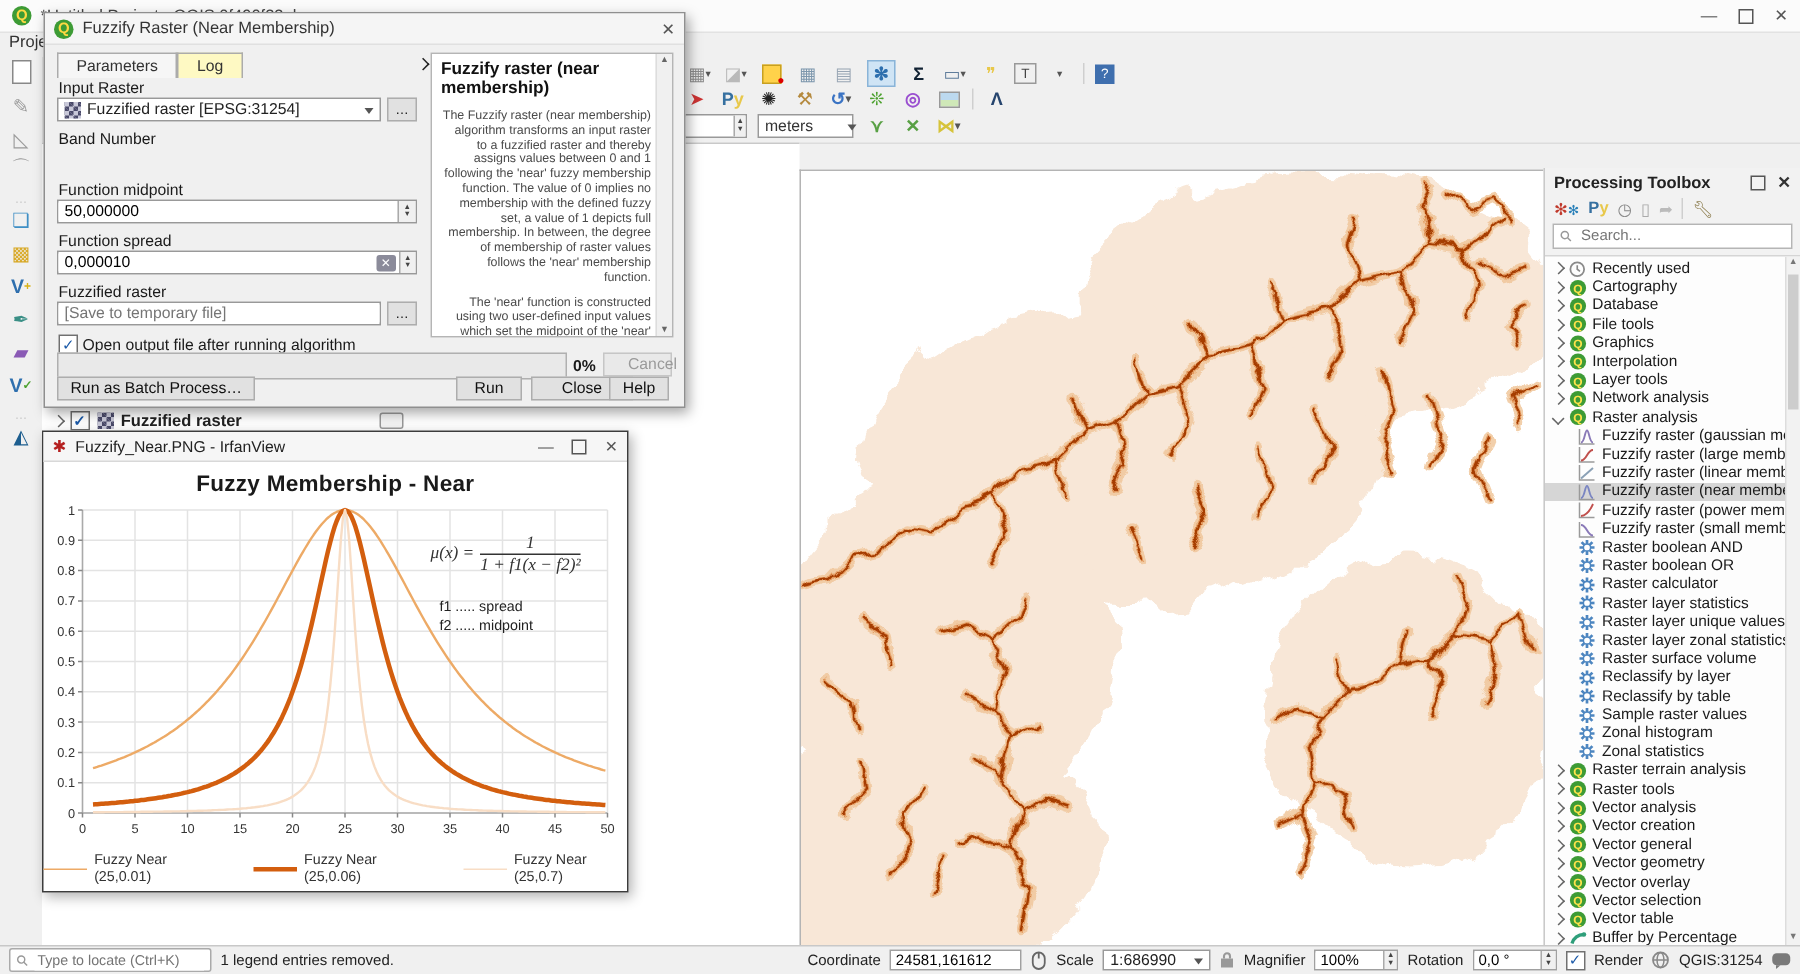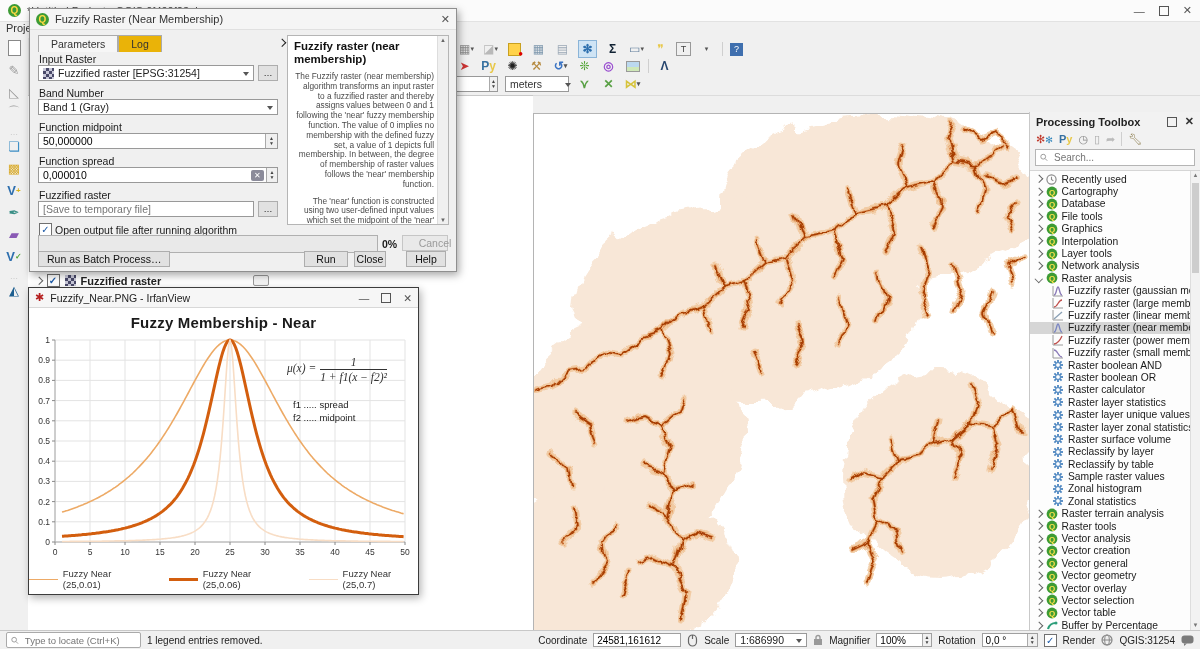--- a/index.html
+++ b/index.html
@@ -57,21 +57,21 @@
   
   #statusbar{position:absolute;left:0;top:630px;width:1200px;height:19px;background:#f0f0f0;border-top:1px solid #c8c8c8;display:flex;align-items:center;gap:6px;padding:0 6px;box-sizing:border-box;font-size:10px;color:#222;}
   #locate{display:flex;align-items:center;gap:4px;border:1px solid #aaa;background:#fff;width:125px;height:14px;padding:0 4px;border-radius:2px;}
   #locate input{border:none;outline:none;width:100%;font-size:9.5px;color:#888;}
   .sb-field{display:flex;align-items:center;background:#fff;border:1px solid #a0a0a0;height:14px;box-sizing:border-box;}
   .sb-field input{border:none;outline:none;font-size:10px;padding:0 3px;}
   
   #dlg{position:absolute;left:29px;top:8px;width:426px;height:262px;background:#f0f0f0;border:1px solid #8f8f8f;box-shadow:2px 3px 8px rgba(0,0,0,.35);}
   #dlg .titlebar{height:20px;border-bottom:1px solid #e0e0e0;background:#f5f5f5;font-size:11px;color:#333;}
   .tabs{position:absolute;left:8px;top:26px;display:flex;}
-  .tab{padding:2px 12px;font-size:10.5px;border:1px solid #ababab;border-bottom:none;background:#eab308;color:#333;}
+  .tab{padding:2px 12px;font-size:10.5px;border:1px solid #ababab;border-bottom:none;background:#fef9c3;color:#333;}
   .tab.active{background:#f6f6f6;position:relative;z-index:2;}
   .flabel{position:absolute;font-size:10.5px;color:#1a1a1a;}
   .ffield{position:absolute;height:16px;box-sizing:border-box;}
   .dots-btn{position:absolute;width:20px;height:16px;font-size:9px;}
   .spinfield{display:flex;align-items:center;background:#fff;border:1px solid #999;height:16px;box-sizing:border-box;}
   .spinfield input{border:none;outline:none;font-size:10.5px;width:100%;padding:0 4px;}
   .clearico{width:13px;height:11px;background:#8b8b9a;border-radius:2px;color:#fff;font-size:8px;line-height:11px;text-align:center;margin-right:2px;flex:none;}
   #helppanel{position:absolute;left:257px;top:26px;width:162px;height:190px;background:#fff;border:1px solid #b5b5b5;box-sizing:border-box;overflow:hidden;}
   #helppanel .inner{padding:4px 14px 4px 6px;}
   #helppanel h3{margin:0 0 6px;font-size:11.5px;line-height:13px;color:#111;}
@@ -890,24 +890,20 @@
 
     <span class="flabel" style="left:9px;top:44px;">Input Raster</span>
     <div class="ffield combo" style="left:8px;top:56px;width:216px;">
       <span class="checker" style="margin-right:4px;"></span>
       <span>Fuzzified raster [EPSG:31254]</span>
         <span class="caret"></span>
     </div>
     <button class="btn dots-btn" style="left:228px;top:56px;">…</button>
 
     <span class="flabel" style="left:9px;top:78px;">Band Number</span>
-    <div class="ffield combo" style="left:8px;top:90px;width:240px;">
-      <span>Band 1 (Gray)</span>
-        <span class="caret"></span>
-    </div>
 
     <span class="flabel" style="left:9px;top:112px;">Function midpoint</span>
     <div class="ffield spinfield" style="left:8px;top:124px;width:240px;">
       <input value="50,000000" style="">
       <span class="spinbtns">
           <i>▲</i>
           <i>▼</i>
         </span>
     </div>
 
@@ -943,21 +939,21 @@
         <span class="sarr" style="bottom:1px;">▼</span>
       </div>
     </div>
 
     <div id="progress"></div>
     <span class="flabel" style="left:352px;top:229px;font-weight:bold;">0%</span>
     <button class="btn disabled" style="position:absolute;left:372px;top:226px;width:46px;height:16px;padding-left:26px;">Cancel</button>
 
     <button class="btn" style="position:absolute;left:8px;top:242px;height:16px;padding:0 8px;">Run as Batch Process…</button>
     <button class="btn" style="position:absolute;left:274px;top:242px;width:44px;height:16px;">Run</button>
-    <button class="btn" style="position:absolute;left:324px;top:242px;width:32px;height:16px;">Close</button>
+    <button class="btn" style="position:absolute;left:324px;top:242px;width:68px;height:16px;">Close</button>
     <button class="btn" style="position:absolute;left:376px;top:242px;width:40px;height:16px;">Help</button>
   </div>
 
   <div id="iv">
     <div class="titlebar">
       <span style="color:#b52020;font-size:11px;">✱</span>
       <span>Fuzzify_Near.PNG - IrfanView</span>
       <div class="winctl" style="gap:12px;">
         <span>—</span>
         <span class="sq"></span>

